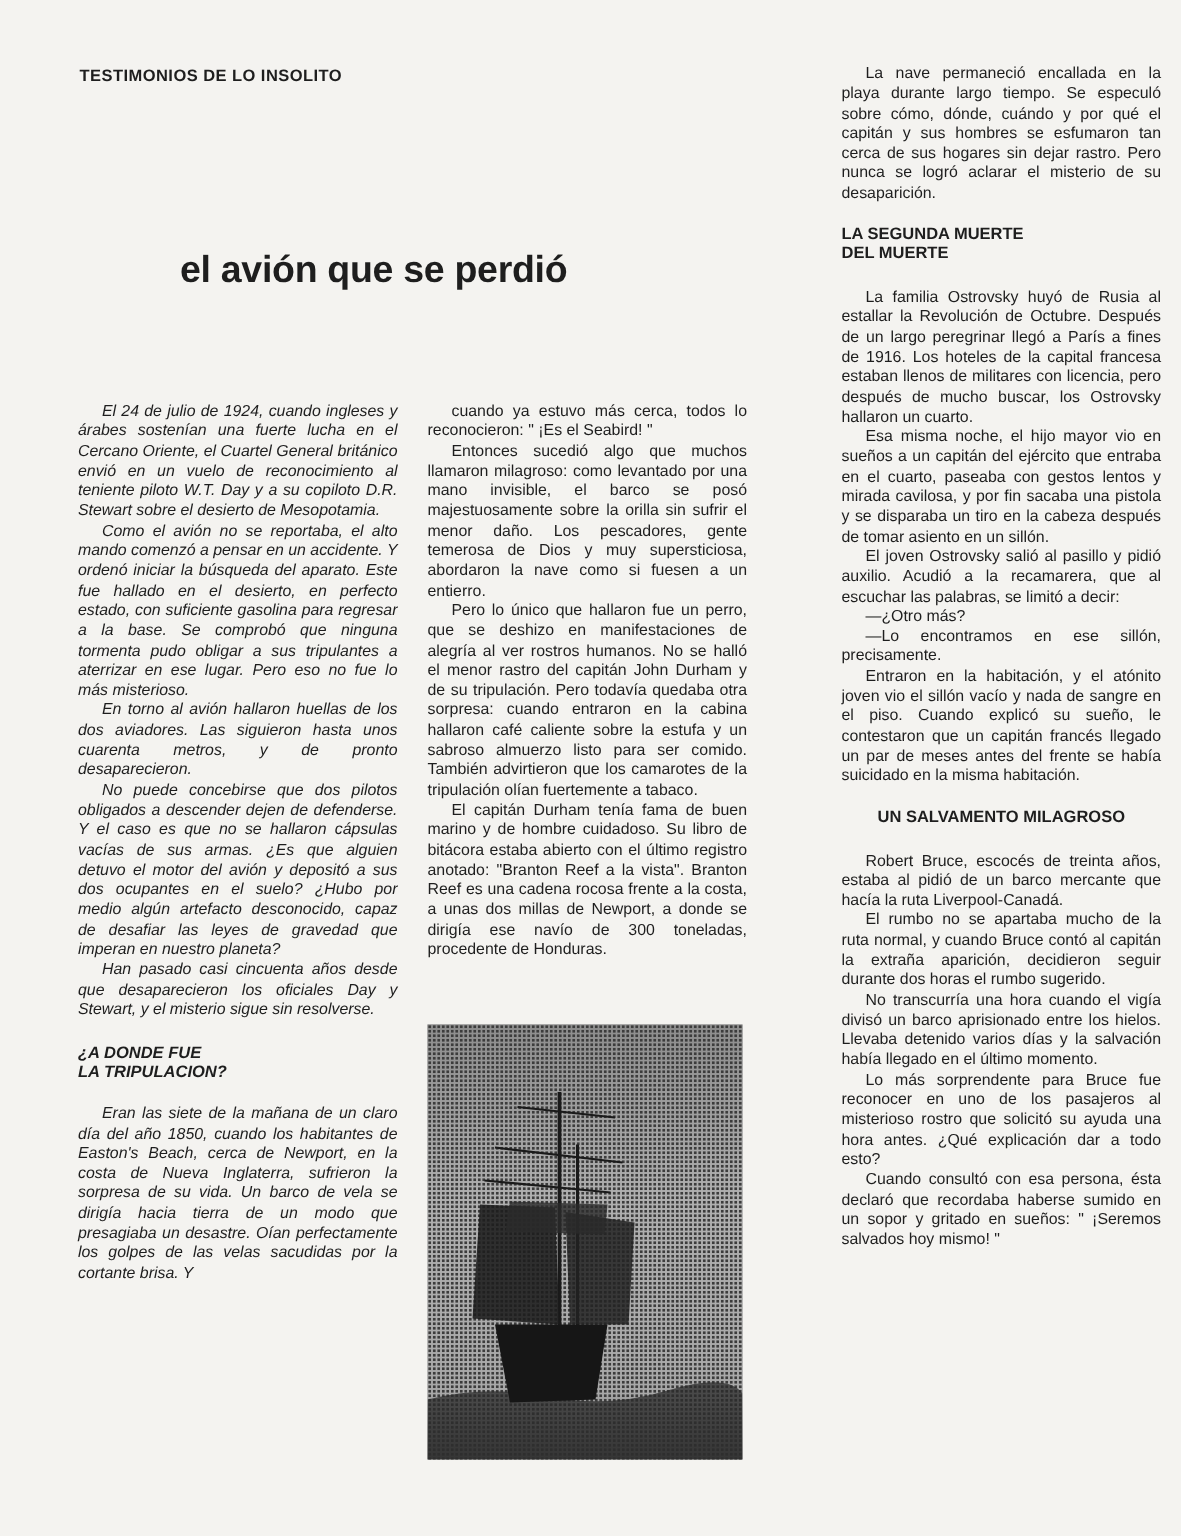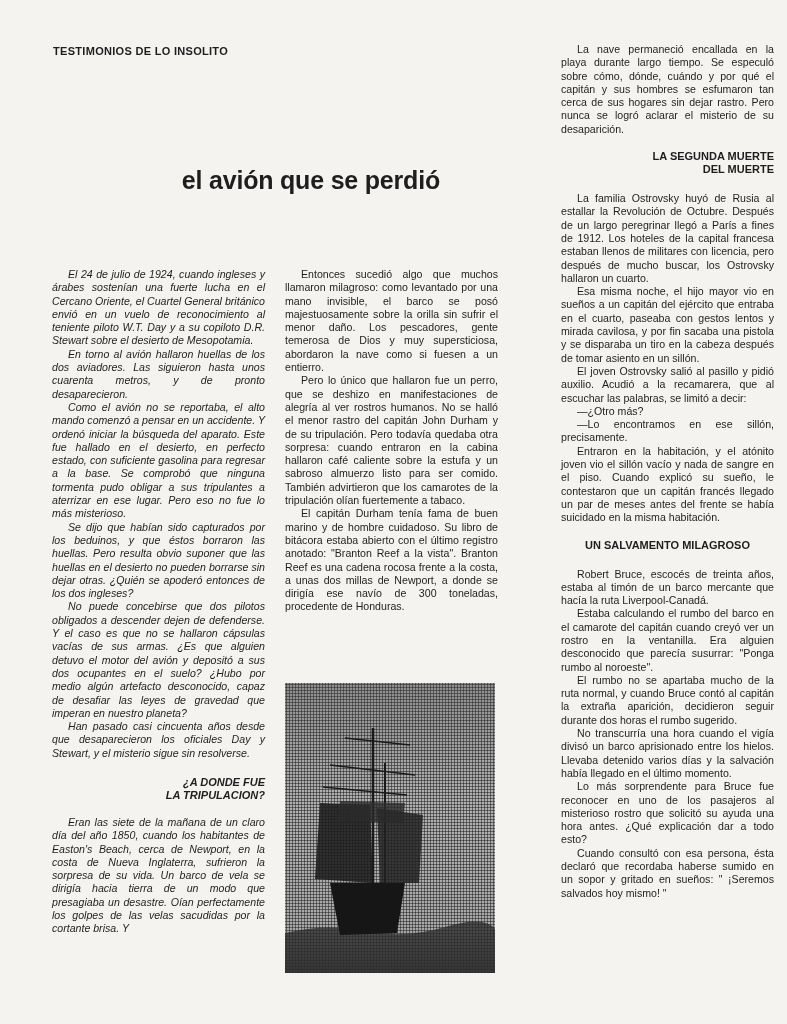--- a/index.html
+++ b/index.html
@@ -10,34 +10,34 @@
     font-family: "Liberation Sans", "DejaVu Sans", sans-serif;
     position: relative;
   }
   .page { position: absolute; inset: 0; padding-left: 24px; }
   .section-label {
     position: absolute; left: 53px; top: 45px;
     font-size: 11px; font-weight: bold; letter-spacing: 0.3px;
   }
   .title {
     position: absolute; left: 120px; top: 163px; width: 320px;
-    text-align: right; font-weight: bold; font-size: 25px; line-height: 34px;
+    text-align: left; font-weight: bold; font-size: 25px; line-height: 34px;
     letter-spacing: -0.2px;
   }
   .col {
     position: absolute; width: 213px;
     font-size: 10.6px; line-height: 13.3px;
     text-align: justify; hyphens: auto;
   }
   .col p { margin: 0; text-indent: 16px; }
   .col1 { left: 52px; top: 268px; font-style: italic; }
   .col2 { left: 285px; top: 268px; }
   .col3 { left: 520px; top: 43px; margin-left: 41px; }
   .subhead {
-    font-weight: bold; text-align: right; font-size: 11px; line-height: 13px;
+    font-weight: bold; text-align: left; font-size: 11px; line-height: 13px;
     margin: 16px 0 14px 0;
   }
   .col3 .subhead { margin: 14px 0 16px 0; }
   .col3 .subhead.left { text-align: center; }
   .photo {
     position: absolute; left: 285px; top: 683px; width: 210px; height: 290px;
     background-color: #9a9a9a;
     background-image:
       radial-gradient(circle, #3c3c3c 0.9px, transparent 1.2px),
       linear-gradient(180deg, #8d8d8d 0%, #b0b0b0 40%, #a8a8a8 85%, #5a5a5a 100%);
@@ -52,33 +52,33 @@
 <div class="page">
 
   <div class="section-label">TESTIMONIOS DE LO INSOLITO</div>
 
   <div class="title">
     <div>el avión que se perdió</div>
   </div>
 
   <div class="col col1">
     <p>El 24 de julio de 1924, cuando ingleses y árabes sostenían una fuerte lucha en el Cercano Oriente, el Cuartel General británico envió en un vuelo de reconocimiento al teniente piloto W.T. Day y a su copiloto D.R. Stewart sobre el desierto de Mesopotamia.</p>
+    <p>Como el avión no se reportaba, el alto mando comenzó a pensar en un accidente. Y ordenó iniciar la búsqueda del aparato. Este fue hallado en el desierto, en perfecto estado, con suficiente gasolina para regresar a la base. Se comprobó que ninguna tormenta pudo obligar a sus tripulantes a aterrizar en ese lugar. Pero eso no fue lo más misterioso.</p>
     <p>En torno al avión hallaron huellas de los dos aviadores. Las siguieron hasta unos cuarenta metros, y de pronto desaparecieron.</p>
-    <p>Como el avión no se reportaba, el alto mando comenzó a pensar en un accidente. Y ordenó iniciar la búsqueda del aparato. Este fue hallado en el desierto, en perfecto estado, con suficiente gasolina para regresar a la base. Se comprobó que ninguna tormenta pudo obligar a sus tripulantes a aterrizar en ese lugar. Pero eso no fue lo más misterioso.</p>
-    <p>Se dijo que habían sido capturados por los beduinos, y que éstos borraron las huellas. Pero resulta obvio suponer que las huellas en el desierto no pueden borrarse sin dejar otras. ¿Quién se apoderó entonces de los dos ingleses?</p>
     <p>No puede concebirse que dos pilotos obligados a descender dejen de defenderse. Y el caso es que no se hallaron cápsulas vacías de sus armas. ¿Es que alguien detuvo el motor del avión y depositó a sus dos ocupantes en el suelo? ¿Hubo por medio algún artefacto desconocido, capaz de desafiar las leyes de gravedad que imperan en nuestro planeta?</p>
     <p>Han pasado casi cincuenta años desde que desaparecieron los oficiales Day y Stewart, y el misterio sigue sin resolverse.</p>
     <div class="subhead">
       <div>¿A DONDE FUE</div>
       <div>LA TRIPULACION?</div>
     </div>
     <p>Eran las siete de la mañana de un claro día del año 1850, cuando los habitantes de Easton's Beach, cerca de Newport, en la costa de Nueva Inglaterra, sufrieron la sorpresa de su vida. Un barco de vela se dirigía hacia tierra de un modo que presagiaba un desastre. Oían perfectamente los golpes de las velas sacudidas por la cortante brisa. Y</p>
   </div>
 
   <div class="col col2">
+    <p>cuando ya estuvo más cerca, todos lo reconocieron: " ¡Es el Seabird! "</p>
     <p>Entonces sucedió algo que muchos llamaron milagroso: como levantado por una mano invisible, el barco se posó majestuosamente sobre la orilla sin sufrir el menor daño. Los pescadores, gente temerosa de Dios y muy supersticiosa, abordaron la nave como si fuesen a un entierro.</p>
     <p>Pero lo único que hallaron fue un perro, que se deshizo en manifestaciones de alegría al ver rostros humanos. No se halló el menor rastro del capitán John Durham y de su tripulación. Pero todavía quedaba otra sorpresa: cuando entraron en la cabina hallaron café caliente sobre la estufa y un sabroso almuerzo listo para ser comido. También advirtieron que los camarotes de la tripulación olían fuertemente a tabaco.</p>
     <p>El capitán Durham tenía fama de buen marino y de hombre cuidadoso. Su libro de bitácora estaba abierto con el último registro anotado: "Branton Reef a la vista". Branton Reef es una cadena rocosa frente a la costa, a unas dos millas de Newport, a donde se dirigía ese navío de 300 toneladas, procedente de Honduras.</p>
   </div>
 
   <div class="photo">
     <svg viewBox="0 0 210 290" preserveAspectRatio="none">
 
       <path d="M0 250 Q40 240 80 248 T160 244 T210 246 L210 290 L0 290 Z" fill="#2a2a2a" opacity="0.75"></path>
 
@@ -96,28 +96,27 @@
       <path d="M45 200 L120 200 L112 250 L55 252 Z" fill="#161616"></path>
     </svg>
   </div>
 
   <div class="col col3">
     <p>La nave permaneció encallada en la playa durante largo tiempo. Se especuló sobre cómo, dónde, cuándo y por qué el capitán y sus hombres se esfumaron tan cerca de sus hogares sin dejar rastro. Pero nunca se logró aclarar el misterio de su desaparición.</p>
     <div class="subhead">
       <div>LA SEGUNDA MUERTE</div>
       <div>DEL MUERTE</div>
     </div>
-    <p>La familia Ostrovsky huyó de Rusia al estallar la Revolución de Octubre. Después de un largo peregrinar llegó a París a fines de 1912. Los hoteles de la capital francesa estaban llenos de militares con licencia, pero después de mucho buscar, los Ostrovsky hallaron un cuarto.</p>
+    <p>La familia Ostrovsky huyó de Rusia al estallar la Revolución de Octubre. Después de un largo peregrinar llegó a París a fines de 1916. Los hoteles de la capital francesa estaban llenos de militares con licencia, pero después de mucho buscar, los Ostrovsky hallaron un cuarto.</p>
     <p>Esa misma noche, el hijo mayor vio en sueños a un capitán del ejército que entraba en el cuarto, paseaba con gestos lentos y mirada cavilosa, y por fin sacaba una pistola y se disparaba un tiro en la cabeza después de tomar asiento en un sillón.</p>
     <p>El joven Ostrovsky salió al pasillo y pidió auxilio. Acudió a la recamarera, que al escuchar las palabras, se limitó a decir:</p>
     <p>—¿Otro más?</p>
     <p>—Lo encontramos en ese sillón, precisamente.</p>
     <p>Entraron en la habitación, y el atónito joven vio el sillón vacío y nada de sangre en el piso. Cuando explicó su sueño, le contestaron que un capitán francés llegado un par de meses antes del frente se había suicidado en la misma habitación.</p>
     <div class="subhead left">UN SALVAMENTO MILAGROSO</div>
-    <p>Robert Bruce, escocés de treinta años, estaba al timón de un barco mercante que hacía la ruta Liverpool-Canadá.</p>
-    <p>Estaba calculando el rumbo del barco en el camarote del capitán cuando creyó ver un rostro en la ventanilla. Era alguien desconocido que parecía susurrar: "Ponga rumbo al noroeste".</p>
+    <p>Robert Bruce, escocés de treinta años, estaba al pidió de un barco mercante que hacía la ruta Liverpool-Canadá.</p>
     <p>El rumbo no se apartaba mucho de la ruta normal, y cuando Bruce contó al capitán la extraña aparición, decidieron seguir durante dos horas el rumbo sugerido.</p>
     <p>No transcurría una hora cuando el vigía divisó un barco aprisionado entre los hielos. Llevaba detenido varios días y la salvación había llegado en el último momento.</p>
     <p>Lo más sorprendente para Bruce fue reconocer en uno de los pasajeros al misterioso rostro que solicitó su ayuda una hora antes. ¿Qué explicación dar a todo esto?</p>
     <p>Cuando consultó con esa persona, ésta declaró que recordaba haberse sumido en un sopor y gritado en sueños: " ¡Seremos salvados hoy mismo! "</p>
   </div>
 
 </div>
 
 </body></html>

